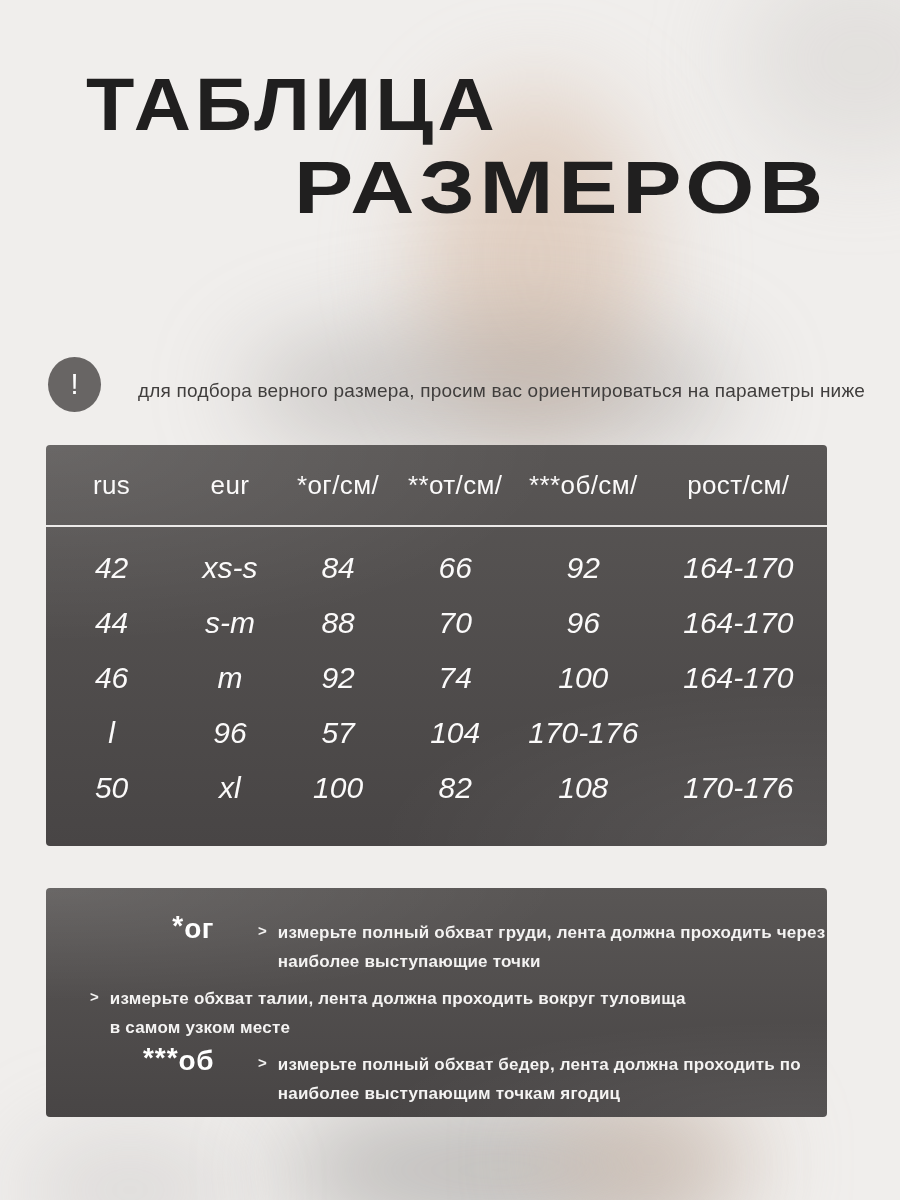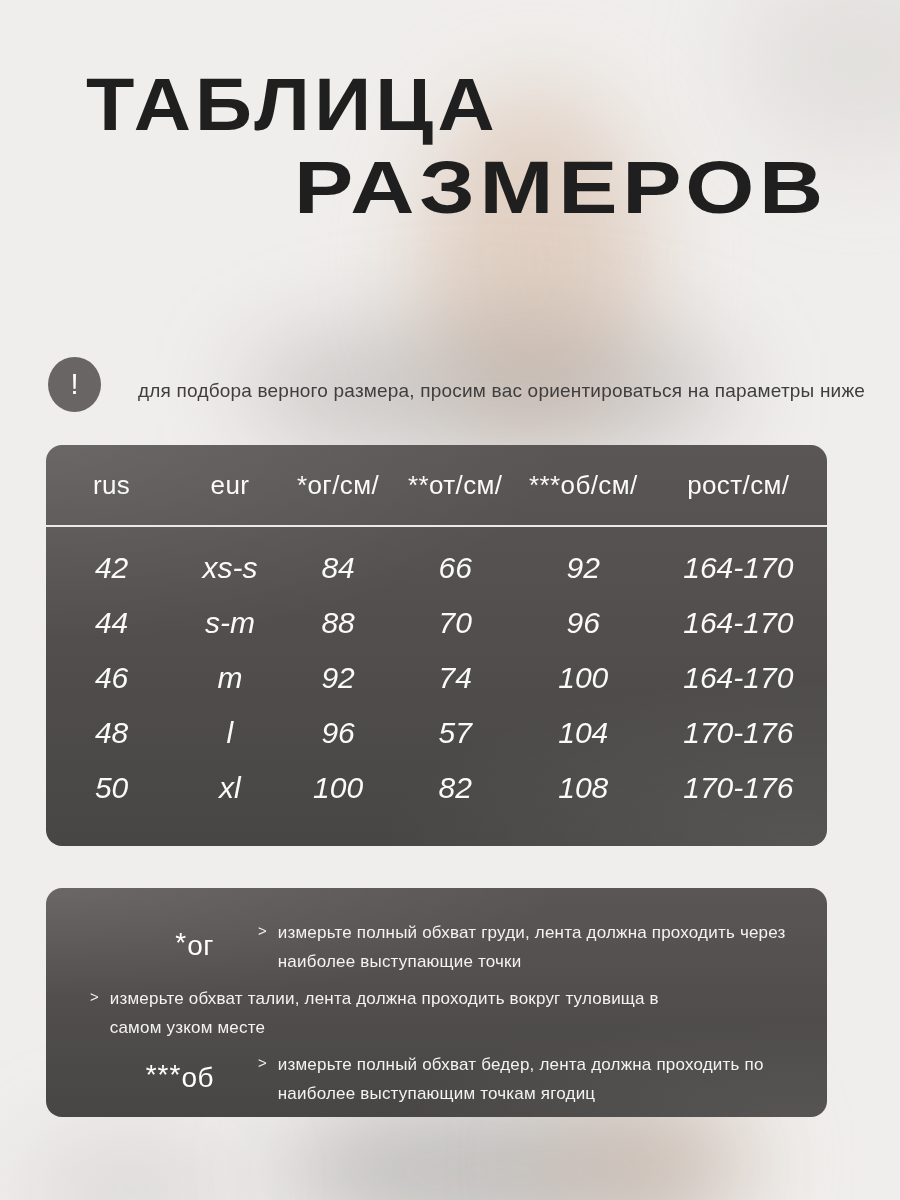--- a/index.html
+++ b/index.html
@@ -32,41 +32,41 @@
     display:flex; align-items:center; justify-content:center;
     color:#ffffff; font-size:29px; font-weight:400;
   }
   .note-text {
     position:absolute; left:138px; top:380px;
     font-size:19px; color:#403e3d; letter-spacing:0.2px; white-space:nowrap;
   }
 
   
   .panel {
-    position:absolute; left:46px; width:781px; border-radius:16px;
+    position:absolute; left:46px; width:781px; border-radius:4px;
     background:
       radial-gradient(90% 70% at 96% 100%, rgba(255,255,255,0.08), rgba(255,255,255,0) 60%),
       radial-gradient(120% 90% at 0% 0%, rgba(255,255,255,0.10), rgba(255,255,255,0) 55%),
       linear-gradient(#595655, #484545);
     color:#fbfafa;
   }
   .table-panel { top:445px; height:401px; }
   .notes-panel { top:888px; height:229px; padding-top:30px; }
 
   .grid6 {
     display:grid;
     grid-template-columns:16.8% 13.5% 14.2% 15.8% 17% 22.7%;
     align-items:center; text-align:center;
   }
   .thead { height:82px; border-bottom:2px solid #eceae9; font-size:26px; letter-spacing:0.4px; }
   .tbody { padding-top:13px; }
   .trow  { height:55px; font-size:30px;font-style:italic; }
 
   
-  .fn-row { display:flex; align-items:center; margin-bottom:8px; }
+  .fn-row { display:flex; align-items:flex-start; margin-bottom:8px;font-weight:bold; }
   .fn-label {
     width:168px; flex-shrink:0; text-align:right;
     font-size:28px; line-height:26px; color:#ffffff; margin-top:-2px;
     letter-spacing:0.5px;
   }
   .fn-stars { position:relative; top:-3px; letter-spacing:1px; }
   .fn-text { margin-left:44px; display:flex; }
   .fn-chevron { font-size:15px; line-height:26px; margin-right:11px; color:#f4f3f2; }
   .fn-body { max-width:585px; font-size:17px; line-height:29px; color:#f4f3f2; letter-spacing:0.2px; }
 </style>
@@ -116,21 +116,20 @@
     </div>
     <div class="grid6 trow">
       <span>46</span>
       <span>m</span>
       <span>92</span>
       <span>74</span>
       <span>100</span>
       <span>164-170</span>
     </div>
     <div class="grid6 trow">
-      <span>48</span>
       <span>l</span>
       <span>96</span>
       <span>57</span>
       <span>104</span>
       <span>170-176</span>
     </div>
     <div class="grid6 trow">
       <span>50</span>
       <span>xl</span>
       <span>100</span>

